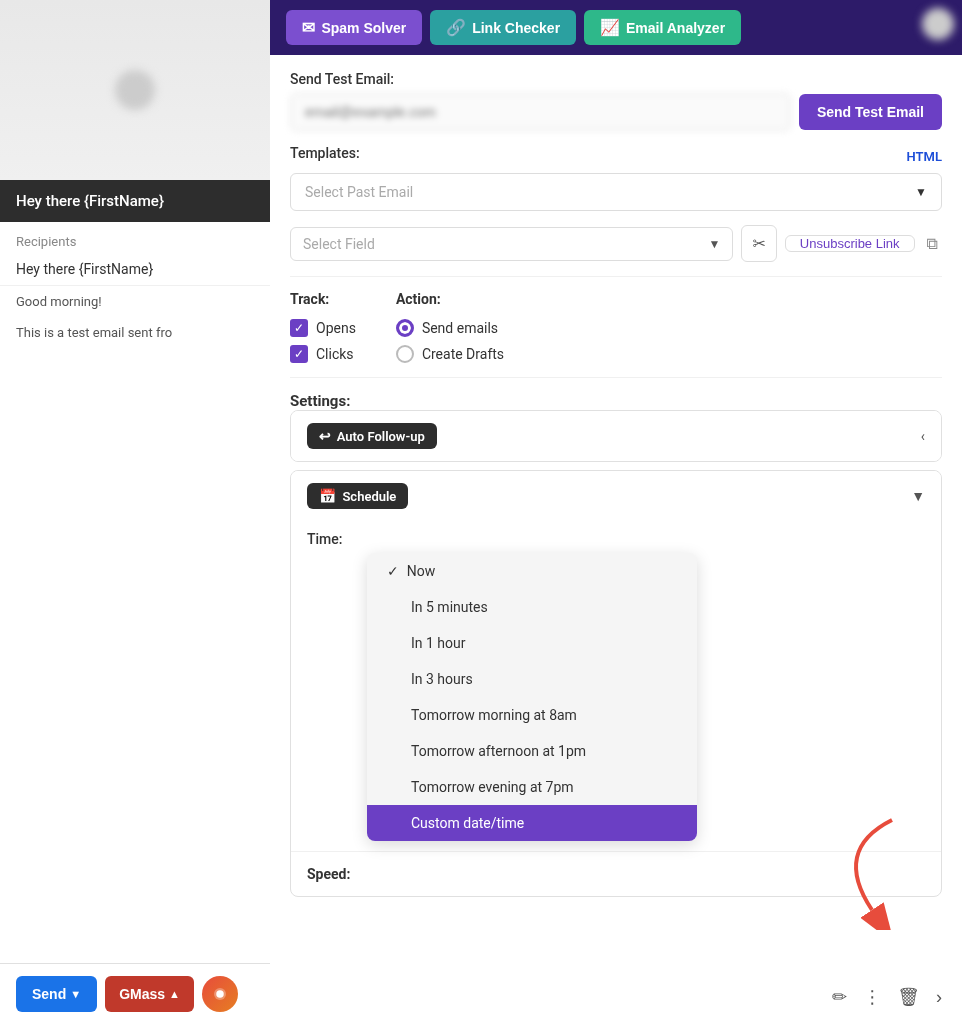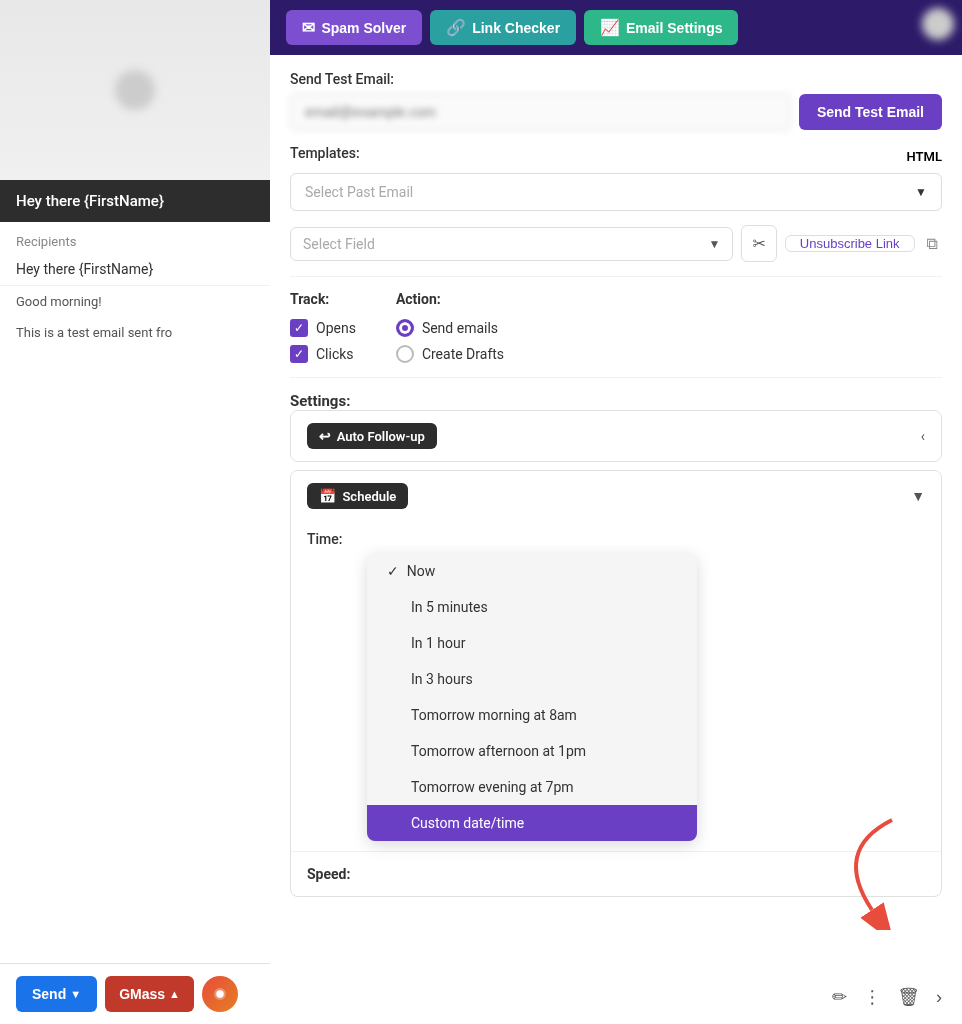--- a/index.html
+++ b/index.html
@@ -148,21 +148,21 @@
     }
 
     
     .templates-header {
       display: flex;
       justify-content: space-between;
       align-items: center;
       margin-bottom: 6px;
     }
     .html-link {
-      color: #000000;
+      color: #1d4ed8;
       font-size: 13px;
       font-weight: 600;
       cursor: pointer;
     }
     .select-dropdown {
       display: flex;
       align-items: center;
       border: 1px solid #ddd;
       border-radius: 6px;
       padding: 10px 14px;
@@ -431,21 +431,21 @@
     <button class="nav-btn spam">
       <span class="nav-icon">✉</span>
       <span>Spam Solver</span>
     </button>
     <button class="nav-btn link">
       <span class="nav-icon">🔗</span>
       <span>Link Checker</span>
     </button>
     <button class="nav-btn email">
       <span class="nav-icon">📈</span>
-      <span>Email Settings</span>
+      <span>Email Analyzer</span>
     </button>
   </div>
 
   <div class="content">
 
     <div class="form-row">
       <span class="form-label">Send Test Email:</span>
       <div class="input-btn-row">
         <input class="text-input" type="text" placeholder="email@example.com" style="">
         <button class="send-test-btn">

